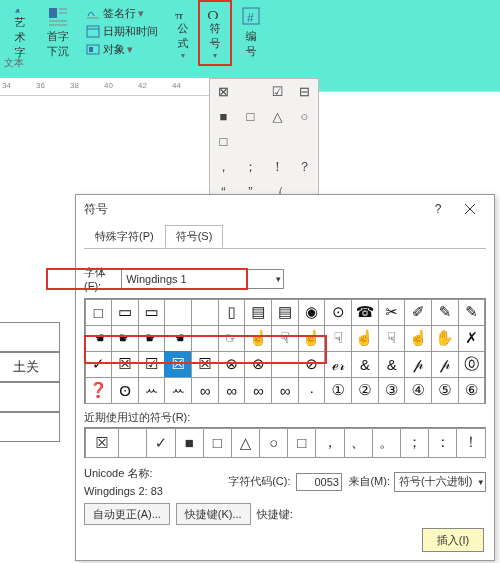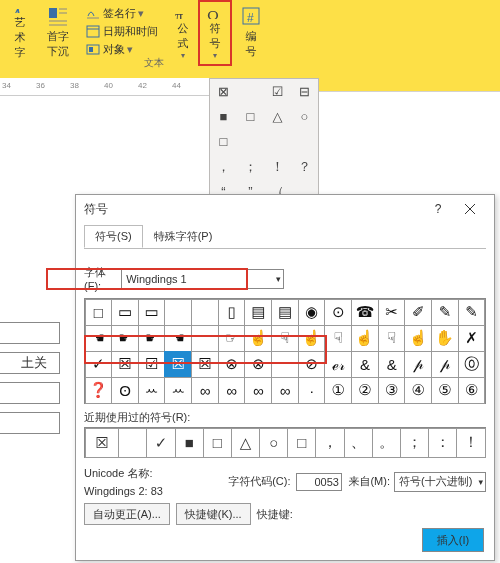--- a/index.html
+++ b/index.html
@@ -1,41 +1,41 @@
 <!DOCTYPE html>
 <html><head>
 <meta charset="utf-8">
 <style>
   * { box-sizing: border-box; font-family: "Microsoft YaHei", SimSun, sans-serif; }
   body { margin: 0; background: #fff; width: 500px; height: 563px; overflow: hidden; font-size: 11px; color: #333; }
 
   
-  .ribbon { position: absolute; left:0; top:0; width:500px; height:92px; background:#fde047; border-bottom:1px solid #d4d2cf; }
+  .ribbon { position: absolute; left:0; top:0; width:500px; height:92px; background:#5eead4; border-bottom:1px solid #d4d2cf; }
   .rgroup { position:absolute; text-align:center; }
   .rbig { display:flex; flex-direction:column; align-items:center; justify-content:center; height:60px; padding:2px 6px; }
   .rbig .lbl { font-size:11px; margin-top:2px; }
-  .glabel { position:absolute; bottom:2px; left:0; right:0; text-align:right; font-size:10px; color:#666; }
+  .glabel { position:absolute; bottom:2px; left:0; right:0; text-align:left; font-size:10px; color:#666; }
   .small { display:flex; align-items:center; height:18px; padding:0 2px; font-size:11px; }
   .small svg { margin-right:3px; flex-shrink:0; }
 
   .hl-sym { position:absolute; border:2px solid #d9362a; }
 
   
   .ddpanel { position:absolute; left:209px; top:78px; width:110px; background:#f3f2f1; border:1px solid #bcbab8; }
   .ddgrid { display:grid; grid-template-columns:repeat(4,1fr); }
   .ddcell { height:25px; display:flex; align-items:center; justify-content:center; font-size:13px; color:#444; }
   .ddrow { height:30px; border-top:1px solid #dedcd9; display:flex; align-items:center; padding:0 6px; }
   .ddrow svg { margin-right:4px; }
 
   
   .ruler { position:absolute; left:0; top:78px; width:210px; height:18px; background:#fff; border-bottom:1px solid #ccc; font-size:8px; color:#888; overflow:hidden; }
   .ruler span { position:absolute; top:3px; }
 
   
-  .docrow { position:absolute; left:0; width:60px; height:22px; border:1px solid #888; border-left:none; display:flex; align-items:center; justify-content:flex-end; padding-right:12px; font-size:13px; }
+  .docrow { position:absolute; left:0; width:60px; height:30px; border:1px solid #888; border-left:none; display:flex; align-items:center; justify-content:flex-end; padding-right:20px; font-size:13px; }
 
   
   .dlg { position:absolute; left:75px; top:194px; width:420px; height:367px; background:#fff; border:1px solid #999; box-shadow:2px 2px 6px rgba(0,0,0,.2); }
   .dlg-title { height:28px; display:flex; align-items:center; padding:0 8px; font-size:12px; }
   .dlg-title .sp { flex:1; }
   .dlg-title .wbtn { width:32px; height:28px; display:flex; align-items:center; justify-content:center; }
 
   .tabs { margin:2px 8px 0; height:24px; display:flex; border-bottom:1px solid #bbb; }
   .tab { padding:3px 10px 0; font-size:11px; border:1px solid transparent; }
   .tab.active { border-color:#bbb #bbb #fff; background:#fff; }
@@ -52,21 +52,21 @@
   .grid13 { margin:2px 8px 0; display:grid; grid-template-columns:1.2fr repeat(13,1fr); border:1px solid #888; }
   .gc2 { height:30px; border:1px solid #999; margin:-.5px; display:flex; align-items:center; justify-content:center; font-size:15px; }
 
   .unirow { margin:8px 8px 0; display:flex; align-items:center; font-size:11px; }
   .inp { height:18px; border:1px solid #888; padding:0 17px; display:flex; align-items:center; }
 
   .btnrow { margin:6px 8px; display:flex; align-items:center; font-size:11px; gap:6px; }
   .btn { height:22px; border:1px solid #999; background:#f4f4f4; padding:7px 8px; display:flex; align-items:center; }
 
   .dlgbot { position:absolute; bottom:8px; right:10px; display:flex; gap:8px; }
-  .dbtn { width:62px; height:24px; border:1px solid #888; background:#0ea5e9; display:flex; align-items:center; justify-content:center; }
+  .dbtn { width:62px; height:24px; border:1px solid #888; background:#fef9c3; display:flex; align-items:center; justify-content:center; }
 </style>
 </head>
 <body>
 
 <div class="ribbon">
   <div class="rgroup" style="left:4px;top:2px;width:160px;height:70px;">
     <div class="rbig" style="float:left;width:32px;">
       <svg width="22" height="22">
           <text x="2" y="18" style="font:italic 18px Georgia;fill:#3a6ea5">A</text>
         </svg>
@@ -201,22 +201,22 @@
     <div class="wbtn">?</div>
     <div class="wbtn">
         <svg width="10" height="10">
           <line x1="0" y1="0" x2="10" y2="10" stroke="#333"></line>
           <line x1="10" y1="0" x2="0" y2="10" stroke="#333"></line>
         </svg>
       </div>
   </div>
 
   <div class="tabs">
+    <div class="tab">特殊字符(P)</div>
     <div class="tab active">符号(S)</div>
-    <div class="tab">特殊字符(P)</div>
   </div>
 
   <div class="fontrow">
     <span style="margin-right:4px">字体(F):</span>
     <div class="combo" style="width:190px;">
       <span>Wingdings 1</span>
       <span style="font-size:9px">▾</span>
     </div>
     <div class="hl-sym" style="position:relative;left:-238px;width:238px;height:22px;top:0;border-width:2px;pointer-events:none;"></div>
   </div>

